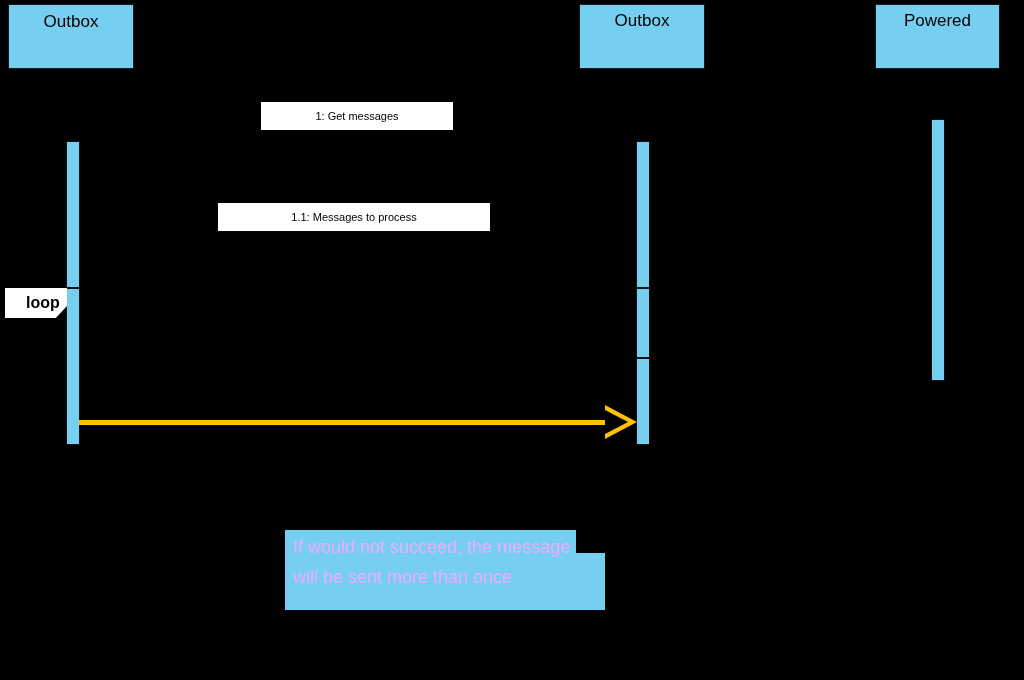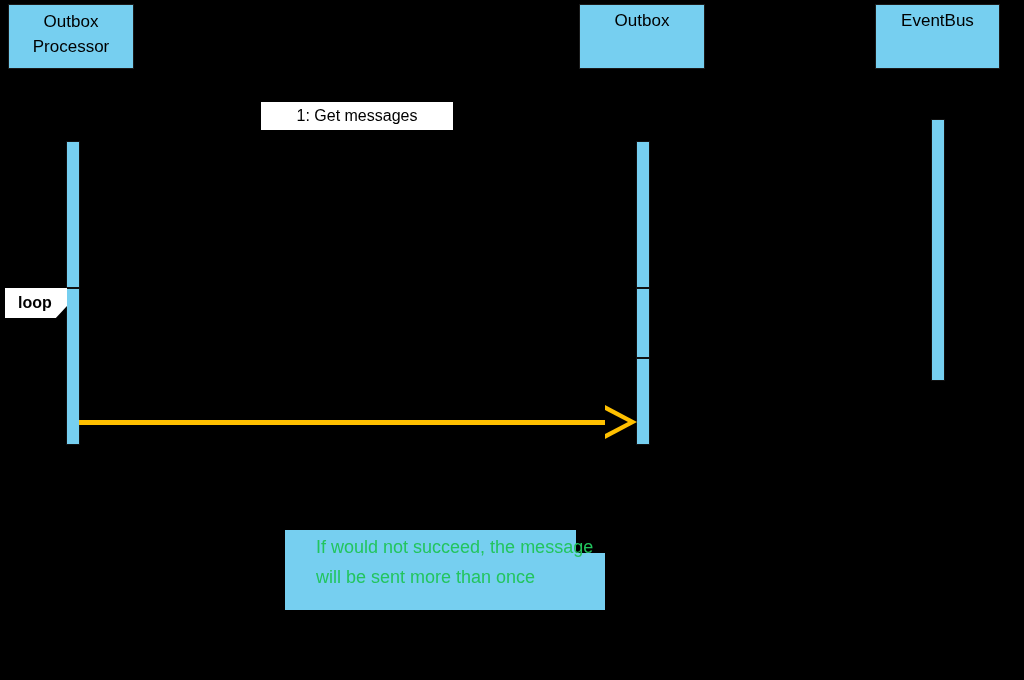--- a/index.html
+++ b/index.html
@@ -36,39 +36,39 @@
     background: #76CFF0;
     border: 1px solid #111111;
     box-sizing: border-box;
   }
 
   
   .msg-label {
     position: absolute;
     background: #FFFFFF;
     color: #000000;
-    font-size: 16px;
+    font-size: 11px;
     line-height: 28px;
     height: 28px;
     text-align: center;
     white-space: nowrap;
     box-sizing: border-box;
     padding: 0 10px;
   }
 
   
   .frag-tag {
     position: absolute;
     background: #FFFFFF;
     color: #000000;
     font-size: 16px;
     font-weight: bold;
     line-height: 30px;
     height: 30px;
-    padding: 0 13px;
+    padding: 0 21px;
     box-sizing: border-box;
     -webkit-clip-path: polygon(0 0, 100% 0, 100% 60%, 82% 100%, 0 100%);
     clip-path: polygon(0 0, 100% 0, 100% 60%, 82% 100%, 0 100%);
   }
 
   
   .arrow-line {
     position: absolute;
     background: #FFC000;
     height: 5px;
@@ -101,26 +101,25 @@
     background: #76CFF0;
     box-sizing: border-box;
   }
   .note-body {
     position: absolute;
     background: #76CFF0;
     box-sizing: border-box;
   }
   .note-text {
     position: absolute;
-    color: #22c55e;
+    color: #f0abfc;
     font-size: 18px;
     line-height: 30px;
     width: 290px;
     white-space: pre-line;
-    margin-left: 23px;
   }
 
   
   .watermark {
     position: absolute;
     color: #6b1f1f;
     font-size: 5px;
     font-weight: bold;
     letter-spacing: -0.2px;
     white-space: nowrap;
@@ -135,44 +134,44 @@
     clip-path: polygon(50% 0, 100% 30%, 100% 70%, 50% 100%, 0 70%, 0 30%);
   }
 </style>
 </head>
 <body>
 
 <div id="canvas">
 
   <div class="lifeline-head two-line" style="left:8px; top:4px; width:126px; height:65px;">
     <div>Outbox</div>
-    <div>Processor</div>
   </div>
 
   <div class="lifeline-head" style="left:579px; top:4px; width:126px; height:65px;">
     <div>Outbox</div>
   </div>
 
   <div class="lifeline-head" style="left:875px; top:4px; width:125px; height:65px;">
-    <div>EventBus</div>
+    <div>Powered</div>
   </div>
 
   <div class="activation" style="left:66px; top:141px; width:14px; height:147px;"></div>
   <div class="activation" style="left:66px; top:288px; width:14px; height:157px;"></div>
 
   <div class="activation" style="left:636px; top:141px; width:14px; height:147px;"></div>
   <div class="activation" style="left:636px; top:288px; width:14px; height:70px;"></div>
   <div class="activation" style="left:636px; top:358px; width:14px; height:87px;"></div>
 
   <div class="activation" style="left:931px; top:119px; width:14px; height:262px;"></div>
 
   <div class="frag-tag" style="left:5px; top:288px; width:62px;">loop</div>
 
   <div class="msg-label" style="left:261px; top:102px; width:192px;">1: Get messages</div>
 
+  <div class="msg-label" style="left:218px; top:203px; width:272px;">1.1: Messages to process</div>
 
 
 
   <div class="arrow-line" style="left:79px; top:420px; width:530px;"></div>
   <div class="arrow-head" style="left:605px; top:405px;">
     <span class="outer"></span>
     <span class="inner"></span>
   </div>
 
   <div class="note-top" style="left:285px; top:530px; width:291px; height:25px;"></div>

